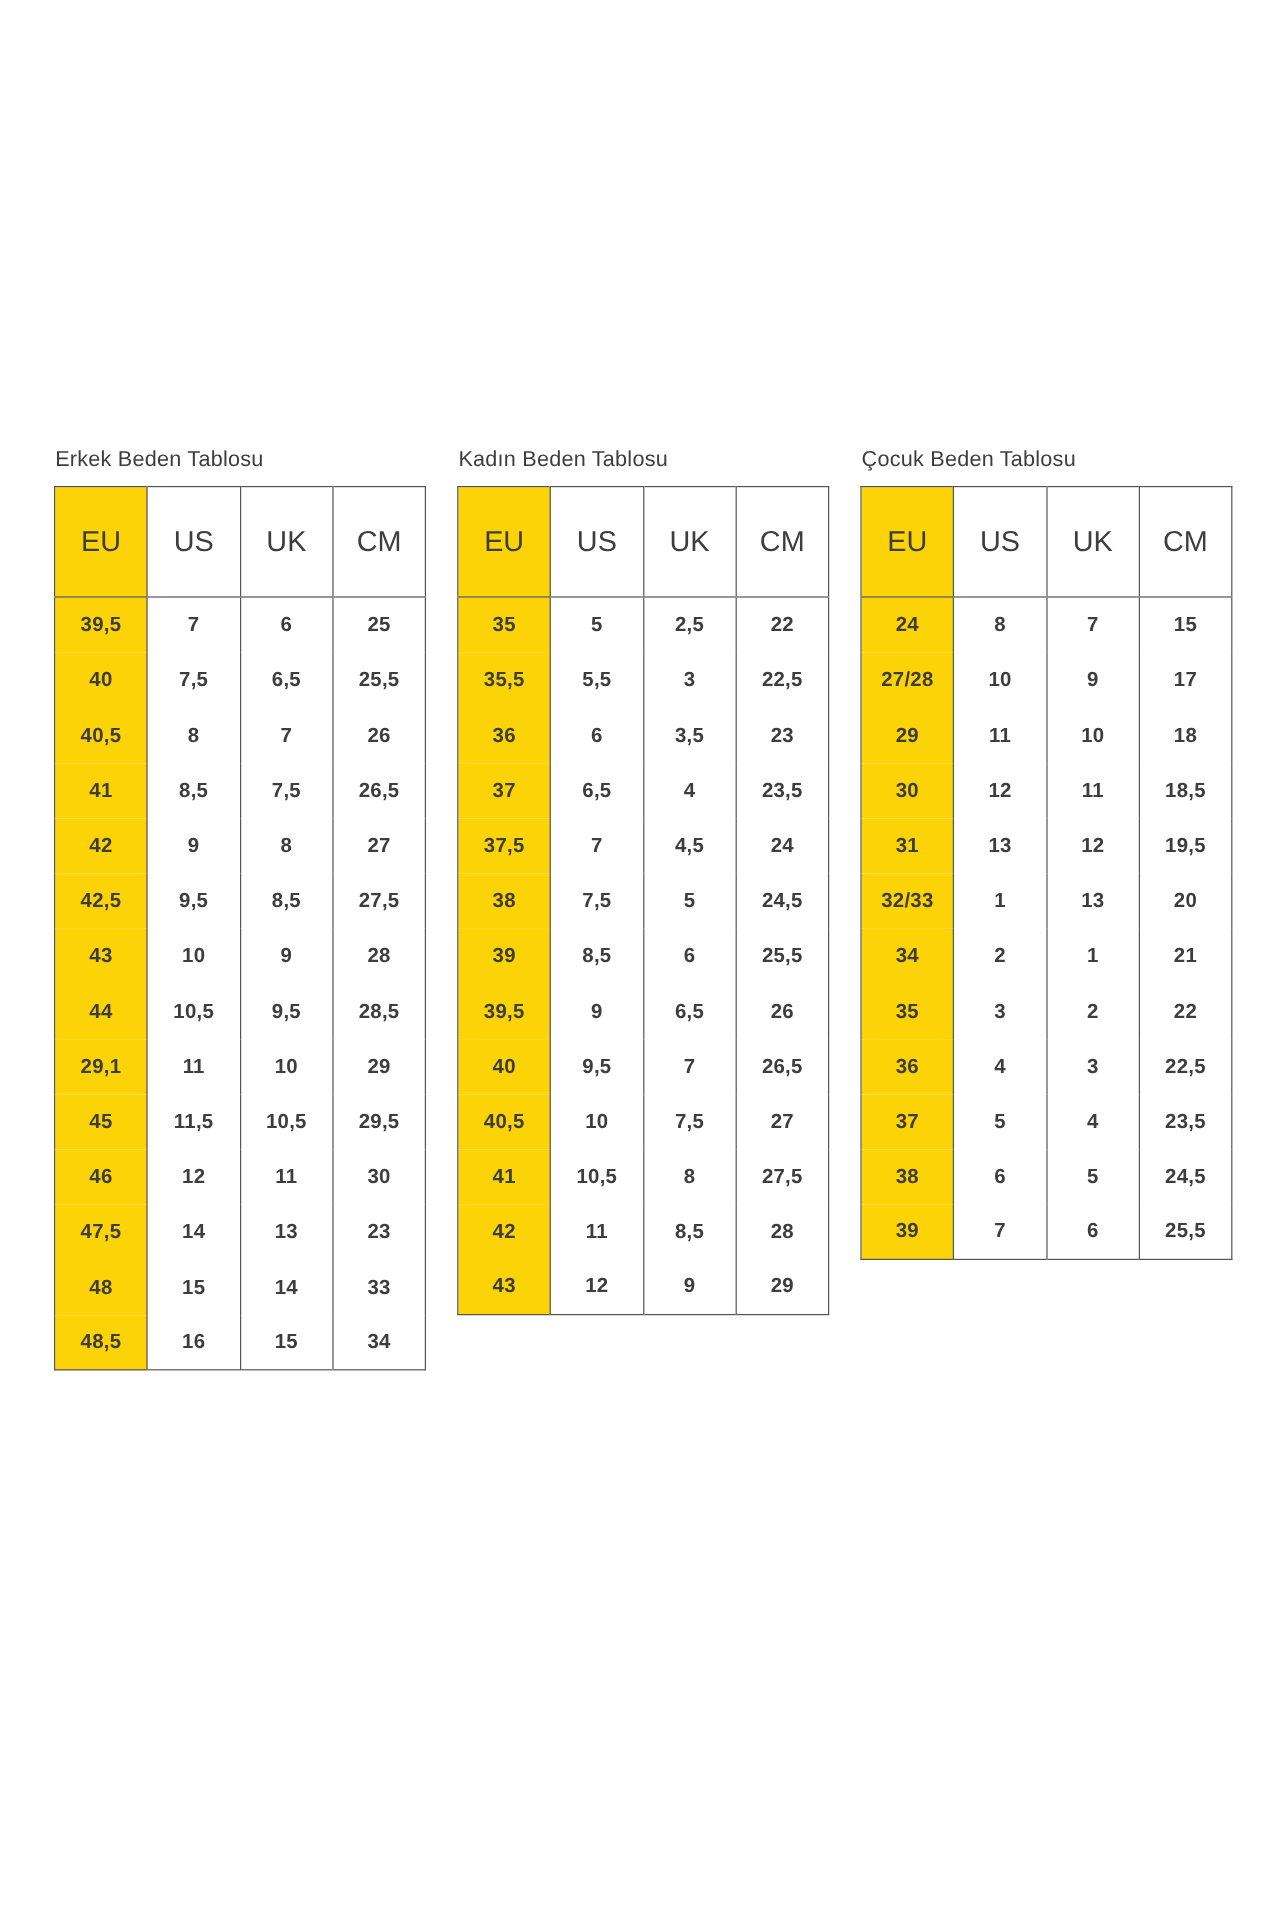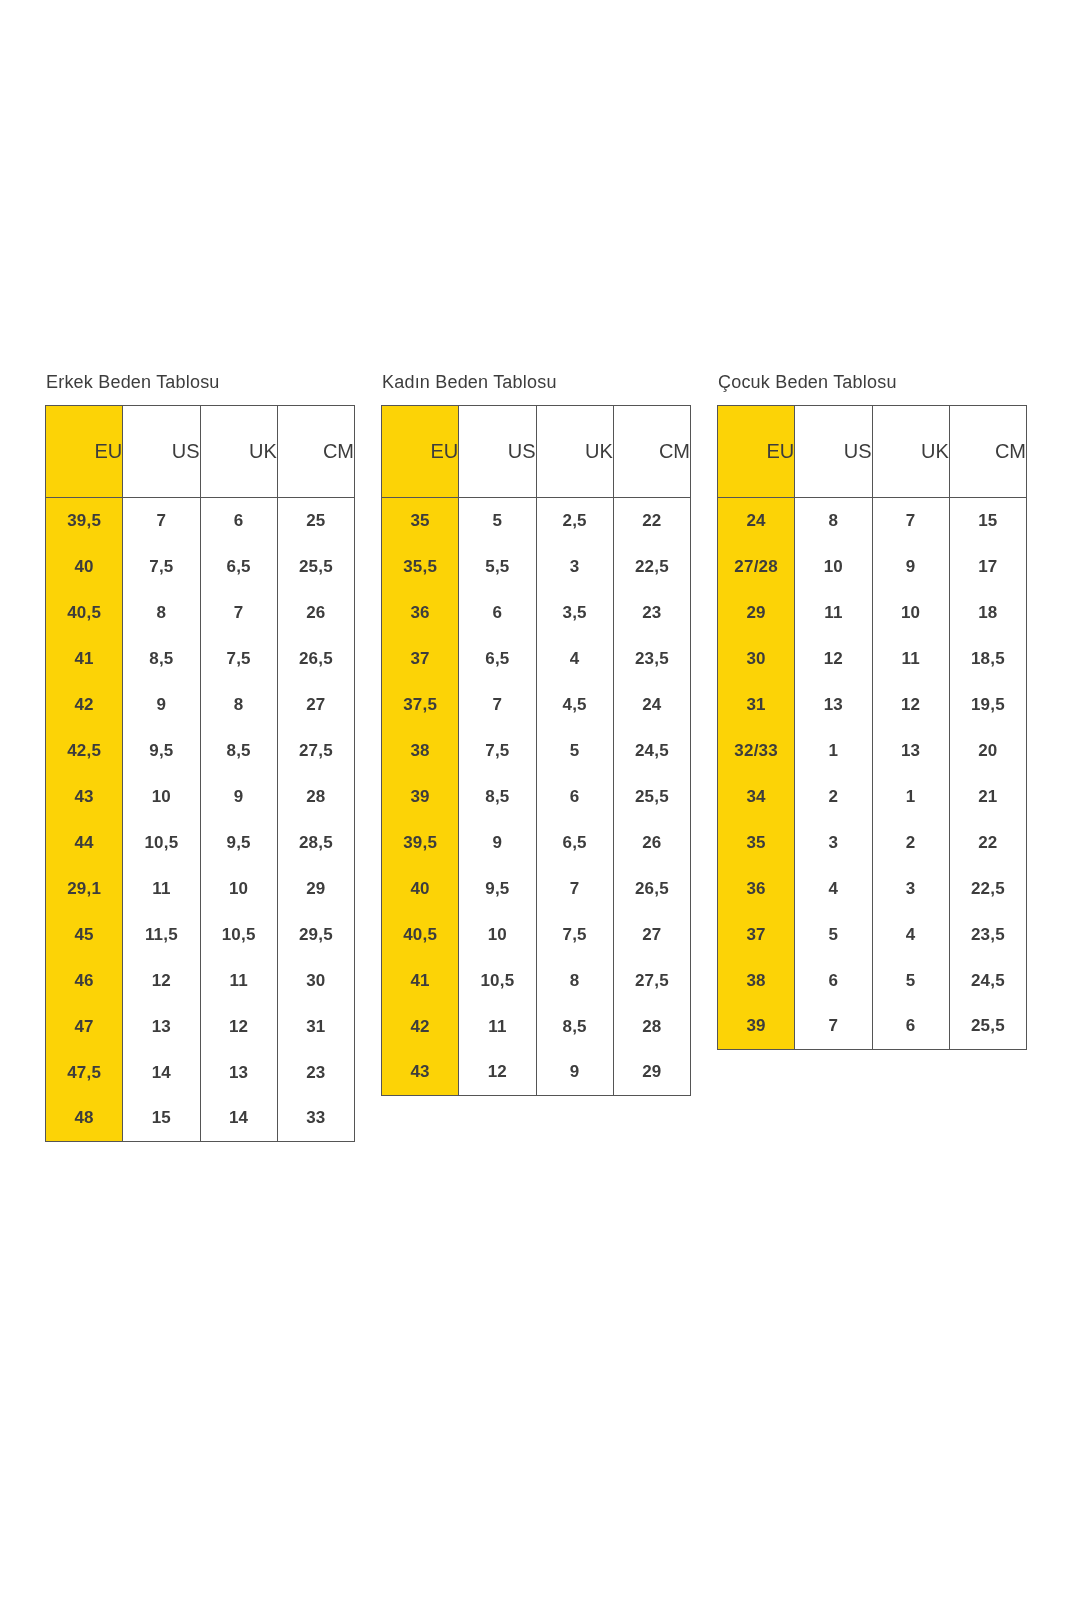--- a/index.html
+++ b/index.html
@@ -54,25 +54,24 @@
     vertical-align: middle;
     padding: 0;
     color: var(--text);
   }
   .size-table th:first-child,
   .size-table td:first-child {
     border-left: none;
   }
   .size-table thead th {
     height: 92px;
-    font-size: 20px;
+    font-size: 24px;
     font-weight: 400;
     border-bottom: 1px solid var(--border);
     background: #ffffff;
-    text-align: right;
   }
   .size-table thead th.eu-cell {
     background: var(--yellow);
   }
   .size-table tbody td {
     height: 46px;
     font-size: 17px;
     font-weight: 700;
     letter-spacing: 0.2px;
     background: #ffffff;
@@ -158,36 +157,36 @@
             <td>10,5</td>
             <td>29,5</td>
           </tr>
           <tr>
             <td class="eu-cell">46</td>
             <td>12</td>
             <td>11</td>
             <td>30</td>
           </tr>
           <tr>
-            <td class="eu-cell">47</td>
-            <td>13</td>
-            <td>12</td>
-            <td>31</td>
-          </tr>
-          <tr>
             <td class="eu-cell">47,5</td>
             <td>14</td>
             <td>13</td>
             <td>23</td>
           </tr>
           <tr>
             <td class="eu-cell">48</td>
             <td>15</td>
             <td>14</td>
             <td>33</td>
+          </tr>
+          <tr>
+            <td class="eu-cell">48,5</td>
+            <td>16</td>
+            <td>15</td>
+            <td>34</td>
           </tr>
         </tbody>
     </table>
   </section>
 
   <section class="table-block">
     <h2 class="table-title">Kadın Beden Tablosu</h2>
     <table class="size-table">
       <thead>
         <tr>

